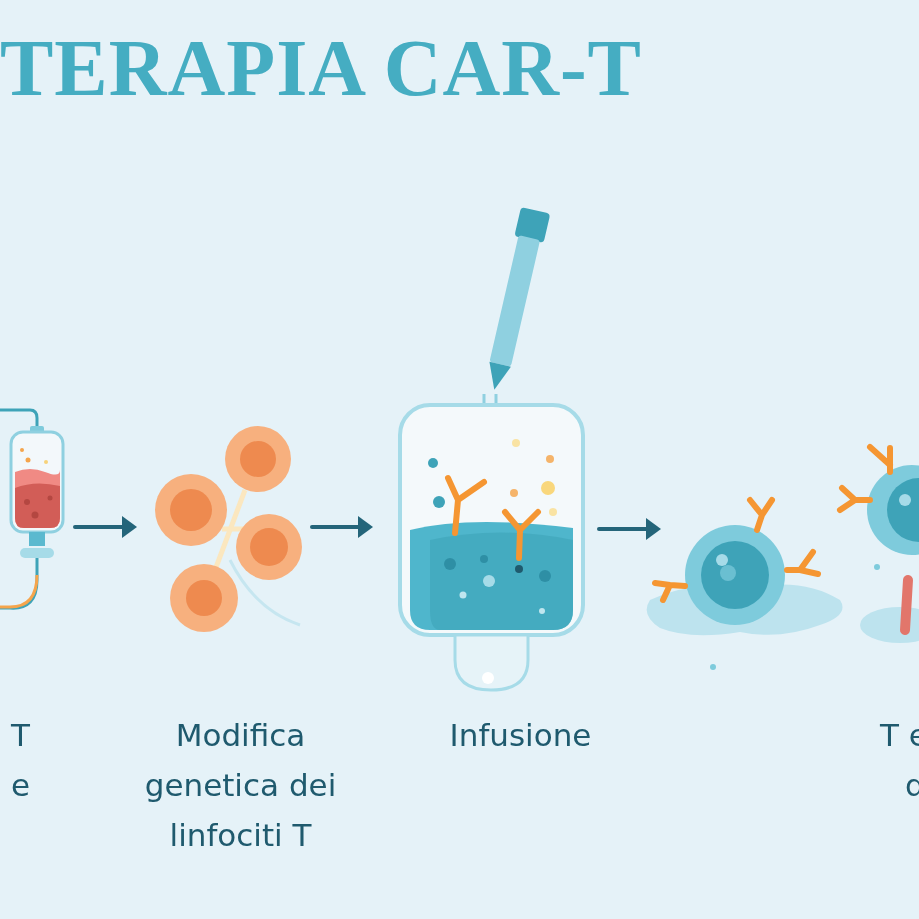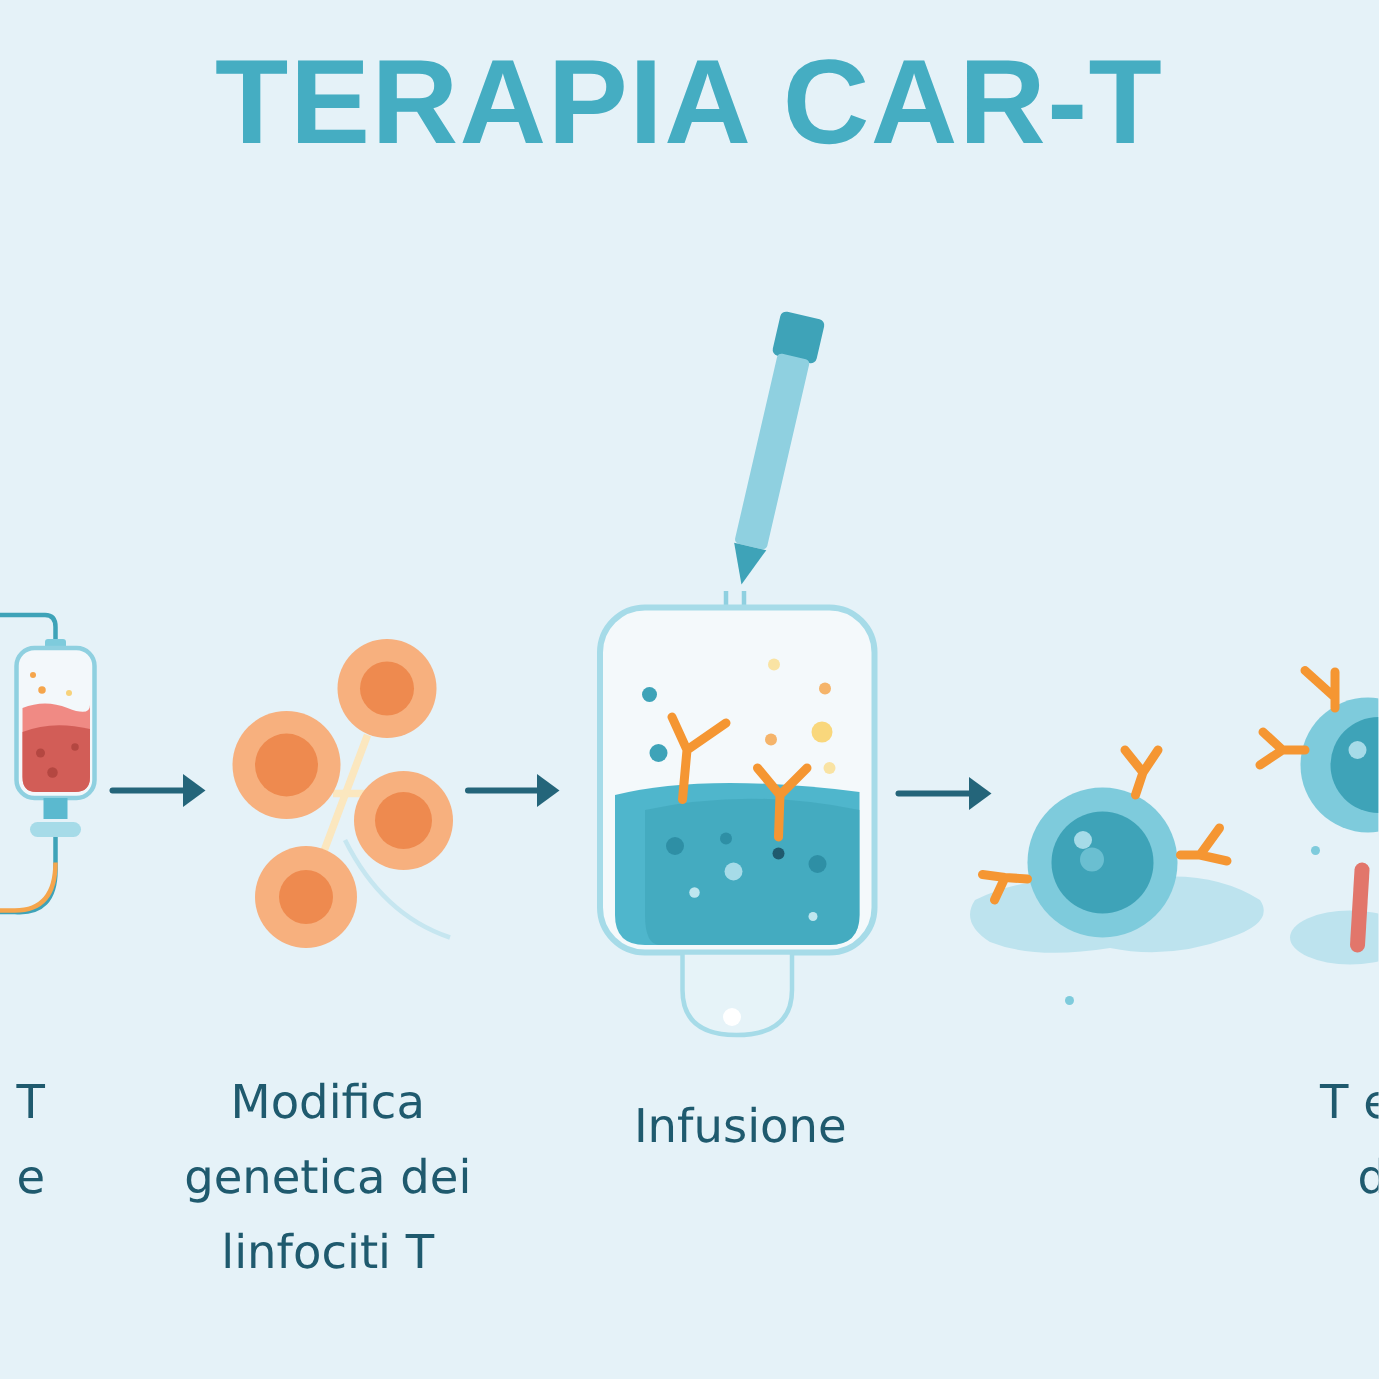--- a/index.html
+++ b/index.html
@@ -4,22 +4,21 @@
   <style>
     html, body { margin: 0; padding: 0; }
     body {
       width: 919px; height: 919px; overflow: hidden;
       background: #e5f2f8;
       position: relative;
       font-family: "DejaVu Sans", sans-serif;
     }
     .title {
       position: absolute; left: 0; top: 28px; width: 919px;
-      text-align: center;
-      font-family: Liberation Sans, sans-serif;
+      font-family: Liberation Serif, serif;
       font-weight: bold;
       font-size: 80px;
       letter-spacing: 1px;
       color: #45adc2;
       line-height: 1;
     }
     .illus { position: absolute; left: 0; top: 0; width: 919px; height: 919px; }
     .label {
       position: absolute;
       text-align: center;
@@ -133,26 +132,26 @@
     <circle cx="877" cy="567" r="3" fill="#7ecbdc"></circle>
   </g>
 </svg>
 
 <div class="label" style="left:-40px; top:710px; width:70px; text-align:right;">
   <span></span>
   <span>T</span>
   <span>e</span>
 </div>
 
-<div class="label" style="left:96px; top:710px; width:245px;text-align:center;">
+<div class="label" style="left:118px; top:710px; width:245px;text-align:center;">
   <span>Modifica</span>
   <span>genetica dei</span>
   <span>linfociti T</span>
 </div>
 
-<div class="label" style="left:366px; top:710px; width:255px;margin-top:16px;">
+<div class="label" style="left:393px; top:710px; width:255px;">
   <span>Infusione</span>
 </div>
 
 <div class="label" style="left:880px; top:710px; width:120px; text-align:left;">
   <span>T e</span>
   <span style="padding-left:25px;">d</span>
 </div>
 
 </body></html>

